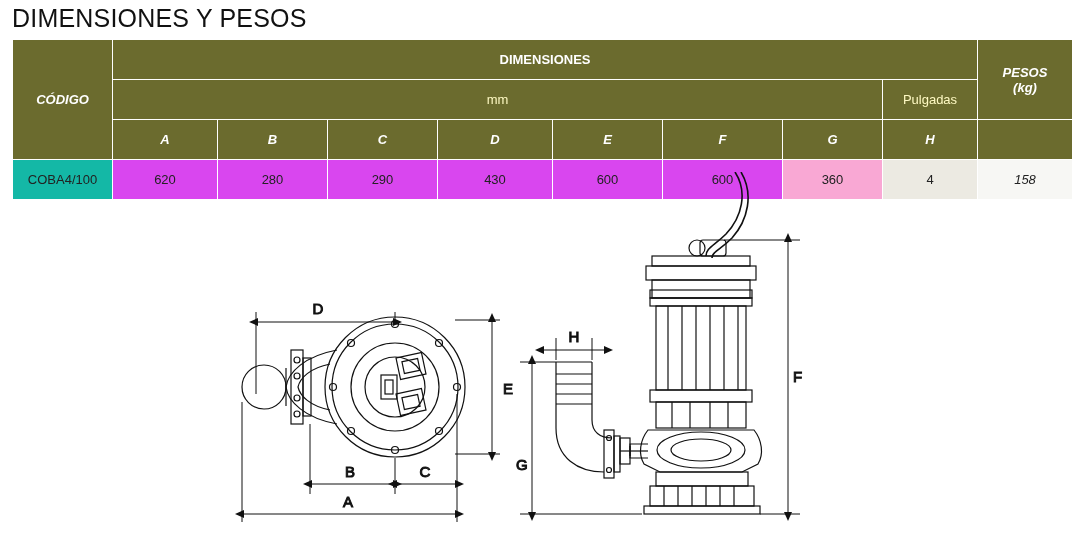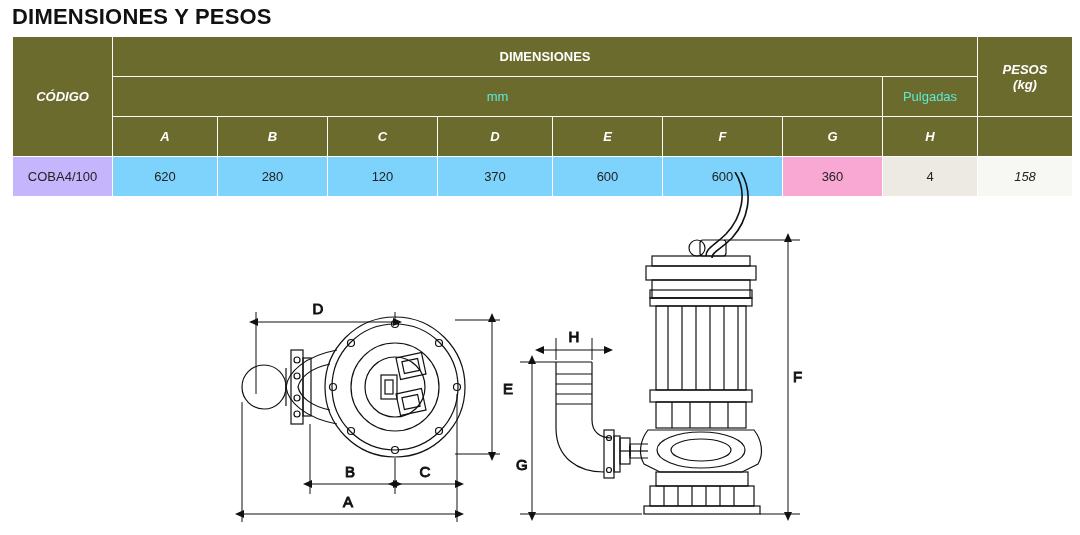--- a/index.html
+++ b/index.html
@@ -9,22 +9,22 @@
   }
   body {
     width: 1080px;
     height: 535px;
     font-family: "Liberation Sans", sans-serif;
     color: #1a1a1a;
     position: relative;
     overflow: hidden;
   }
   .page-title {
-    font-size: 22px;
-    font-weight: bold;
+    font-size: 25px;
+    font-weight: normal;
     letter-spacing: 0.2px;
     margin: 4px 0 6px 12px;
     color: #111111;
   }
   table.dims {
     border-collapse: collapse;
     width: 1050px;
     margin-left: 12px;
     table-layout: fixed;
   }
@@ -34,49 +34,49 @@
     font-size: 13px;
     padding: 12px;
   }
   .hdr {
     background: #6b6b2e;
     color: #ffffff;
     font-weight: bold;
   }
   .hdr-sub {
     background: #6b6b2e;
-    color: #5eead4;
+    color: #fef9c3;
     font-weight: normal;
   }
   .hdr-col {
     background: #6b6b2e;
     color: #ffffff;
     font-weight: bold;
     font-style: italic;
   }
   .row-h {
     height: 26px;
   }
   .row-h2 {
     height: 28px;
   }
   .row-code {
     background: #f2f2ee;
     font-size: 13px;
     height: 30px;
     color: #222;
   }
-  .cell-a { background: #7dd3fc; }
+  .cell-a { background: #d946ef; }
   .cell-b { background: #eceae2; }
   .cell-g { background: #f9a8d4; }
   .cell-w { background: #f7f7f4; font-style: italic; }
   td.codecell {
     text-align: left;
     padding-left: 10px;
-    background: #c4b5fd;
+    background: #14b8a6;
   }
   .drawings {
     position: absolute;
     left: 0;
     top: 172px;
     width: 1080px;
     height: 363px;
   }
   .dimtext {
     font-family: "Liberation Sans", sans-serif;
@@ -123,22 +123,22 @@
     <th class="hdr-col">E</th>
     <th class="hdr-col">F</th>
     <th class="hdr-col">G</th>
     <th class="hdr-col">H</th>
     <th class="hdr-col"></th>
   </tr>
   <tr class="row-code">
     <td class="codecell">COBA4/100</td>
     <td class="cell-a">620</td>
     <td class="cell-a">280</td>
-    <td class="cell-a">120</td>
-    <td class="cell-a">370</td>
+    <td class="cell-a">290</td>
+    <td class="cell-a">430</td>
     <td class="cell-a">600</td>
     <td class="cell-a">600</td>
     <td class="cell-g">360</td>
     <td class="cell-b">4</td>
     <td class="cell-w">158</td>
   </tr>
 </tbody>
   </table>
 
 <div class="drawings">

